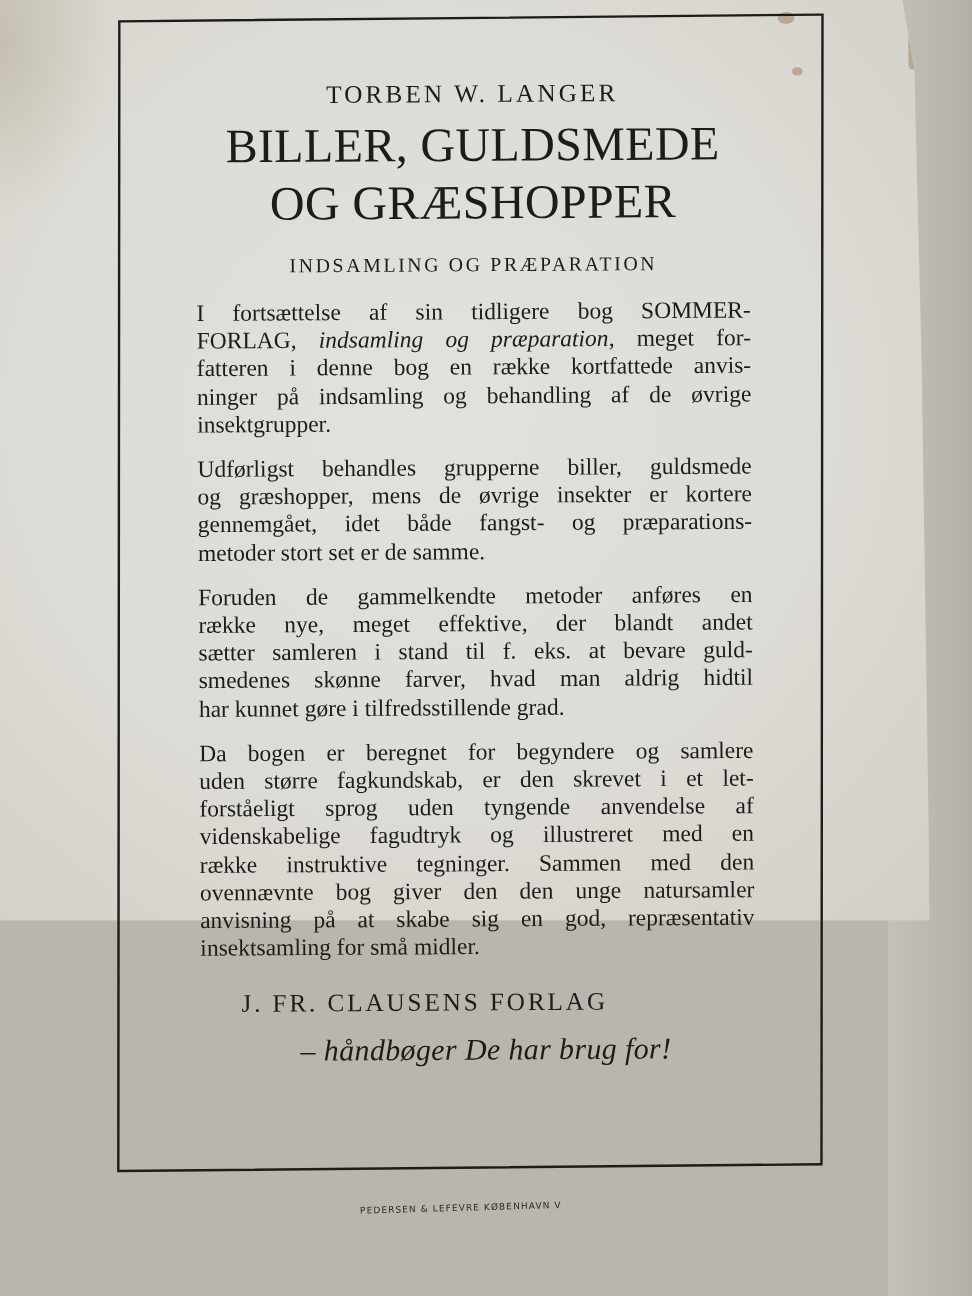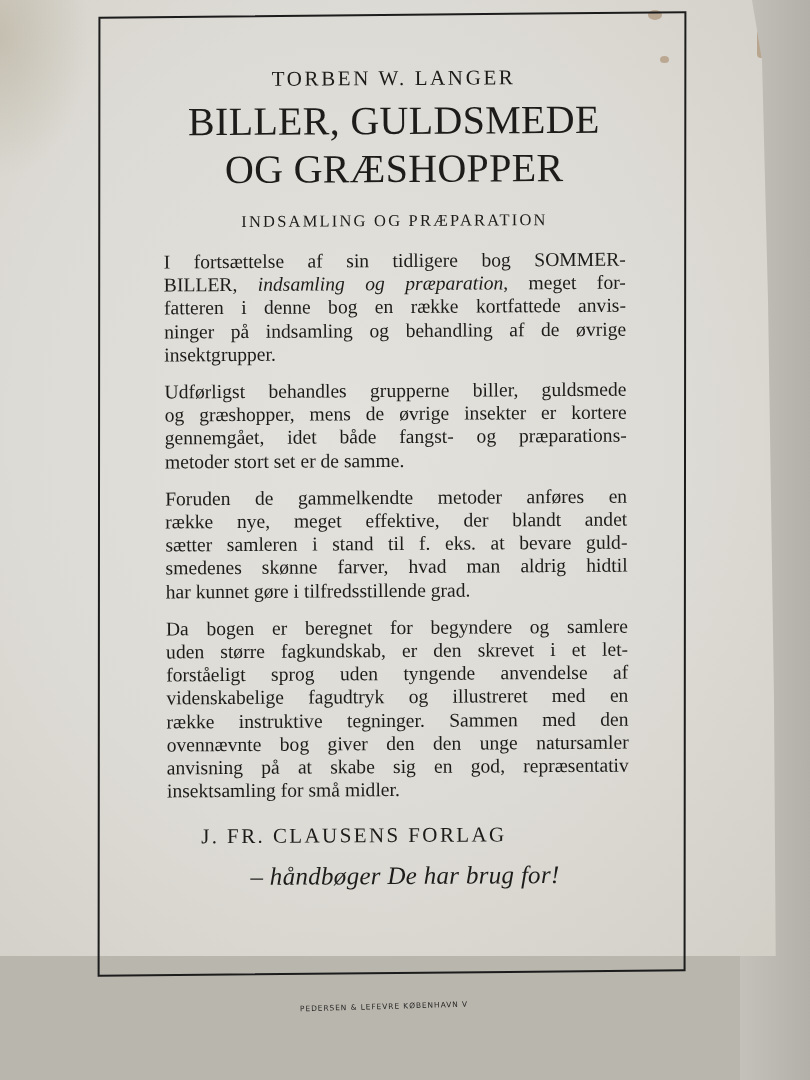--- a/index.html
+++ b/index.html
@@ -6,21 +6,21 @@
   body {
     width: 810px; height: 1080px; overflow: hidden; position: relative;
     background: #b9b6ae;
     font-family: "Liberation Serif", "DejaVu Serif", serif;
   }
   .backdrop {
     position: absolute; right: 0; top: 0; width: 70px; height: 1080px;
     background: linear-gradient(90deg, #c4c1ba 0%, #b3b0a9 100%);
   }
   .page {
-    position: absolute; left: 0; top: 0; width: 778px; height: 956px;
+    position: absolute; left: 0; top: 0; width: 778px; height: 767px;
     background: radial-gradient(ellipse at 45% 45%, #e3e1dc 0%, #dddbd5 55%, #d2cfc7 100%);
     clip-path: polygon(0 0, 752px 0, 762px 60px, 768px 300px, 774px 700px, 776px 1000px, 760px 1045px, 600px 1080px, 0 1080px);
   }
   .page::before {
     content: ""; position: absolute; left: 0; top: 0; width: 90px; height: 180px;
     background: radial-gradient(ellipse at 0% 20%, rgba(160,150,120,0.35), rgba(0,0,0,0) 70%);
   }
   .frame {
     position: absolute;
     left: 98px; top: 14px; width: 584px; height: 956px;
@@ -81,21 +81,21 @@
   <div class="content">
     <div class="author">TORBEN W. LANGER</div>
     <div class="title">
       <div>BILLER, GULDSMEDE</div>
       <div>OG GRÆSHOPPER</div>
     </div>
     <div class="subtitle">INDSAMLING OG PRÆPARATION</div>
 
     <div class="para p1">
       <span class="line">I fortsættelse af sin tidligere bog SOMMER-</span>
-      <span class="line"><span>BILLER, </span><i>indsamling og præparation</i><span>, meget for-</span></span>
+      <span class="line"><span>FORLAG, </span><i>indsamling og præparation</i><span>, meget for-</span></span>
       <span class="line">fatteren i denne bog en række kortfattede anvis-</span>
       <span class="line">ninger på indsamling og behandling af de øvrige</span>
       <span class="line last">insektgrupper.</span>
     </div>
 
     <div class="para p2">
       <span class="line">Udførligst behandles grupperne biller, guldsmede</span>
       <span class="line">og græshopper, mens de øvrige insekter er kortere</span>
       <span class="line">gennemgået, idet både fangst- og præparations-</span>
       <span class="line last">metoder stort set er de samme.</span>

